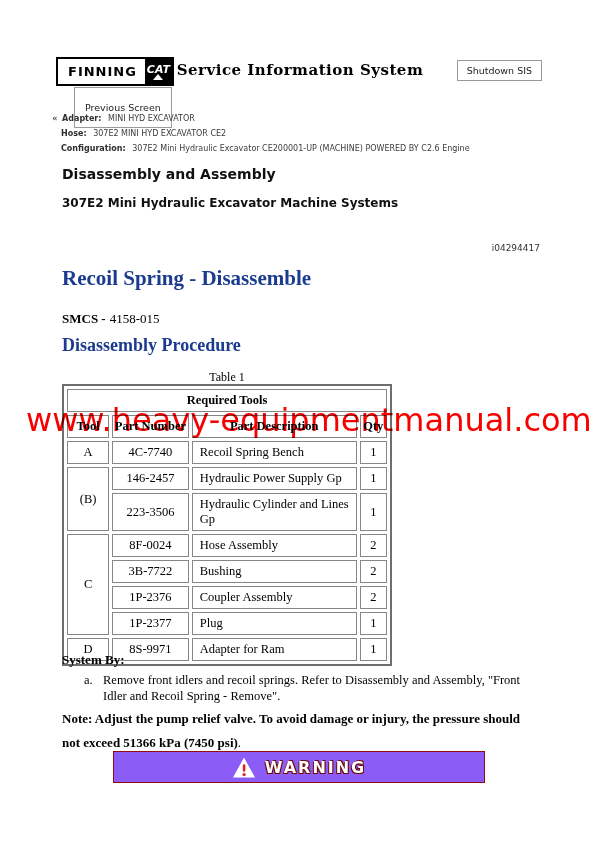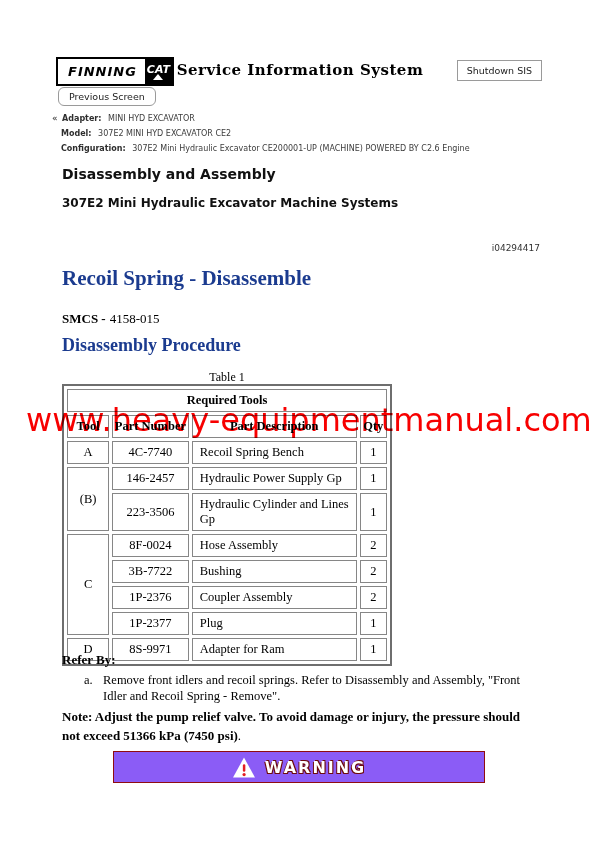--- a/index.html
+++ b/index.html
@@ -3,35 +3,35 @@
 <meta charset="utf-8">
 <style>
   * { margin: 0; padding: 0; box-sizing: border-box; }
   html,body { width: 600px; height: 849px; background: #fff; overflow: hidden;
               font-family: "Liberation Serif", serif; color: #000; position: relative; }
 
   
   .chrome { position: absolute; top: 57px; left: 0; width: 600px; }
   .logo-wrap { position: absolute; left: 56px; top: 0; display: flex; border: 2px solid #000;
                background: #fff; height: 29px; }
-  .finning-txt { font-family: "DejaVu Sans", sans-serif; font-weight: bold; font-style: italic;
+  .finning-txt { font-family: "DejaVu Sans", sans-serif; font-weight: bold; 
                  font-size: 13px; letter-spacing: 1px; padding: 5px 8px 0 10px; color: #000; }
   .cat-box { background: #000; color: #fff; width: 27px; position: relative;
              font-family: "DejaVu Sans", sans-serif; font-weight: bold; font-style: italic;
              font-size: 11px; text-align: center; padding-top: 4px; }
   .cat-tri { position: absolute; left: 8px; bottom: 4px; width: 0; height: 0;
              border-left: 5px solid transparent; border-right: 5px solid transparent;
              border-bottom: 6px solid #fff; }
   .sis-title { position: absolute; left: 0; right: 0; top: 4px; text-align: center;
                font-family: "DejaVu Serif", serif; font-weight: bold; font-size: 15px;
                letter-spacing: 0.5px; }
   .btn { font-family: "DejaVu Sans", sans-serif; font-size: 9.5px; color: #222;
          background: #fff; border: 1px solid #9a9a9a; display: inline-block; }
   .shutdown-btn { position: absolute; right: 58px; top: 3px; padding: 4px 9px; }
-  .prev-btn { position: absolute; left: 58px; top: 30px; padding: 3px 10px; border-radius: 6px; }
+  .prev-btn { position: absolute; left: 74px; top: 30px; padding: 14px 10px; }
 
   
   .prod-info { position: absolute; top: 113px; left: 52px; width: 500px;
                font-family: "DejaVu Sans", sans-serif; font-size: 8px; color: #3c3c3c; }
   .prod-info .row { margin-bottom: 6px; }
   .prod-info .arrow { font-size: 9px; margin-right: 2px; color: #222; }
   .prod-info b { color: #2e2e2e; margin-right: 4px; }
 
   
   .doc-block { position: absolute; top: 166px; left: 62px; width: 478px;
@@ -59,21 +59,21 @@
                 padding: 3px 0; text-align: center; font-family: "Liberation Serif", serif; }
   table.tools th { font-weight: bold; }
   table.tools td.desc { text-align: left; padding-left: 7px; }
 
   
   .startby { position: absolute; top: 652px; left: 62px; font-size: 13px; font-weight: bold; }
   .list-item { position: absolute; top: 672px; left: 84px; width: 452px; display: flex;
                font-size: 12.5px; line-height: 16px; }
   .list-item .marker { width: 19px; flex: none; }
   .note { position: absolute; top: 707px; left: 62px; width: 470px; font-size: 13px;
-          line-height: 19px; }
+          line-height: 24px; }
   .note b { font-weight: bold; }
 
   
   .warning { position: absolute; top: 751px; left: 113px; width: 372px; height: 32px;
              background: #8b5cf6; border: 1px solid #8f0c10; display: flex;
              align-items: center; justify-content: center; gap: 9px; }
   .warning .wlabel { font-family: "DejaVu Sans", sans-serif; font-weight: bold; font-size: 16px;
              color: #fff; letter-spacing: 2px;
              text-shadow: 1px 1px 0 #6e0a0d, -1px 1px 0 #6e0a0d, 1px -1px 0 #6e0a0d; }
 
@@ -99,21 +99,21 @@
   <button class="btn prev-btn">Previous Screen</button>
 </div>
 
 <div class="prod-info">
   <div class="row">
     <span class="arrow">«</span>
     <b>Adapter:</b>
     <span>MINI HYD EXCAVATOR</span>
   </div>
   <div class="row" style="padding-left:9px;">
-    <b>Model:</b>
+    <b>Hose:</b>
     <span>307E2 MINI HYD EXCAVATOR CE2</span>
   </div>
   <div class="row" style="padding-left:9px;">
     <b>Configuration:</b>
     <span>307E2 Mini Hydraulic Excavator CE200001-UP (MACHINE) POWERED BY C2.6 Engine</span>
   </div>
 </div>
 
 <div class="doc-block">
   <div class="doc-title">Disassembly and Assembly</div>
@@ -187,21 +187,21 @@
     </tr>
     <tr>
       <td>D</td>
       <td>8S-9971</td>
       <td class="desc">Adapter for Ram</td>
       <td>1</td>
     </tr>
   </tbody>
 </table>
 
-<div class="startby">Refer By:</div>
+<div class="startby">System By:</div>
 <div class="list-item">
   <span class="marker">a.</span>
   <span>Remove front idlers and recoil springs. Refer to Disassembly and Assembly, "Front Idler and Recoil Spring - Remove".</span>
 </div>
 <div class="note">
   <b>Note: Adjust the pump relief valve. To avoid damage or injury, the pressure should not exceed 51366 kPa (7450 psi)</b><span>.</span>
 </div>
 
 <div class="warning">
   <svg width="24" height="21" viewBox="0 0 24 22">

